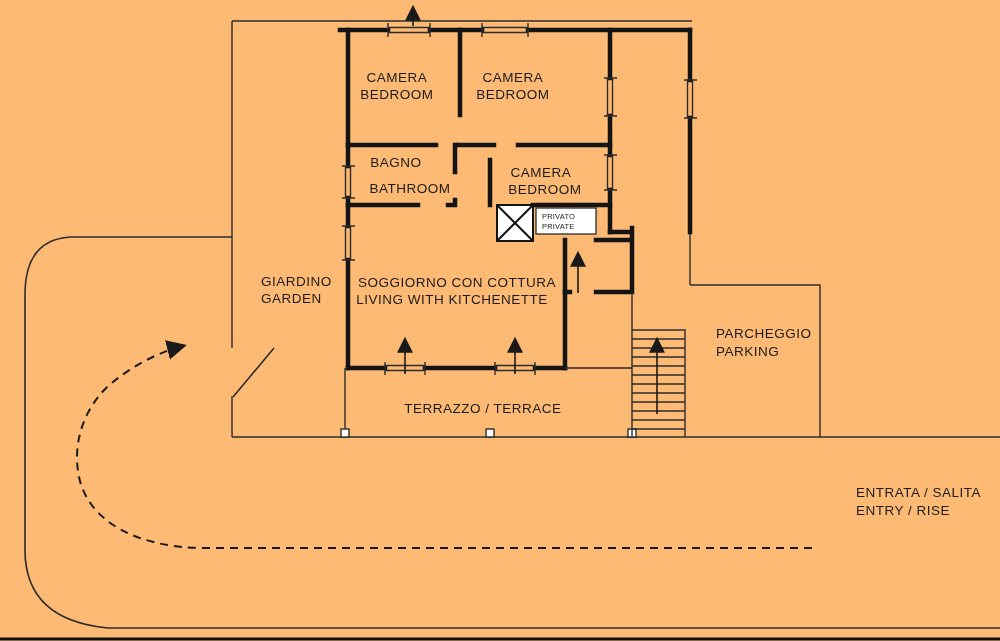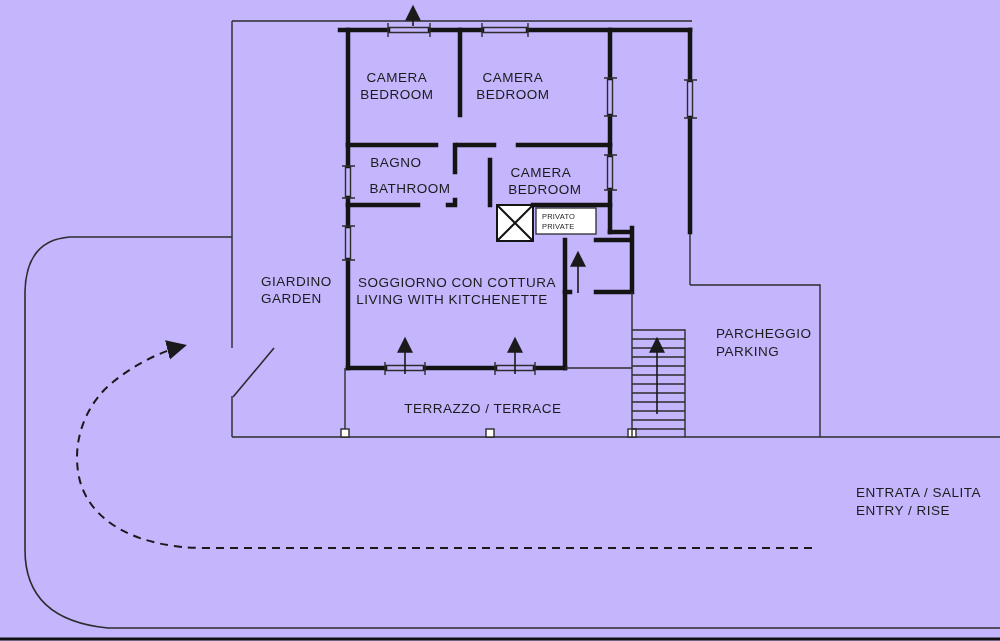--- a/index.html
+++ b/index.html
@@ -1,16 +1,16 @@
 <!DOCTYPE html>
 <html><head>
 <meta charset="utf-8">
 <style>
   html,body{margin:0;padding:0;background:#ffffff;}
-  .page{position:relative;width:1000px;height:641px;background:#c4b5fd;overflow:hidden;}
+  .page{position:relative;width:1000px;height:641px;background:#fdba74;overflow:hidden;}
   svg{display:block;}
   .wall{stroke:#141414;stroke-width:4.5;fill:none;stroke-linecap:square;}
   .thin{stroke:#2c2c2c;stroke-width:1.4;fill:none;}
   .thin2{stroke:#2c2c2c;stroke-width:1.6;fill:none;}
   .dash{stroke:#1a1a1a;stroke-width:2;fill:none;stroke-dasharray:8 6;}
   .arrow{stroke:#1a1a1a;stroke-width:1.6;fill:none;}
   .post{fill:#ffffff;stroke:#2c2c2c;stroke-width:1.4;}
   .boxfill{fill:#ffffff;}
   .lbl{font-family:"Liberation Sans",sans-serif;font-size:13.5px;letter-spacing:.5px;fill:#1c1c1c;}
   .lbl-small{font-family:"Liberation Sans",sans-serif;font-size:7.5px;letter-spacing:.2px;fill:#1c1c1c;}

